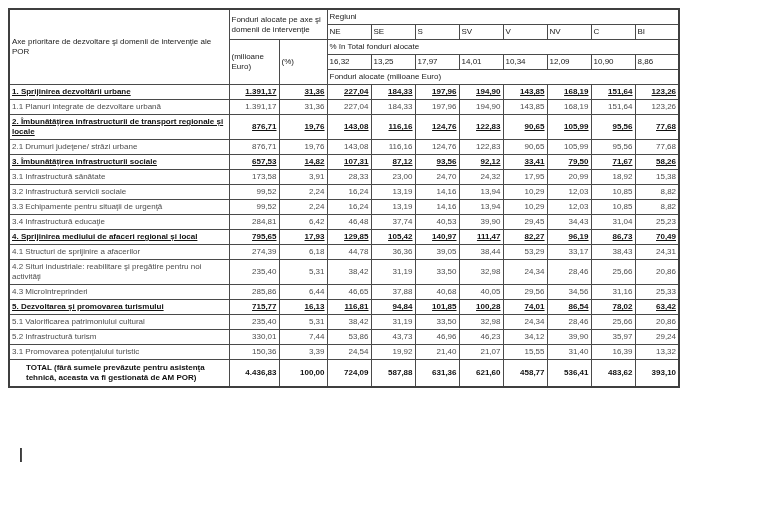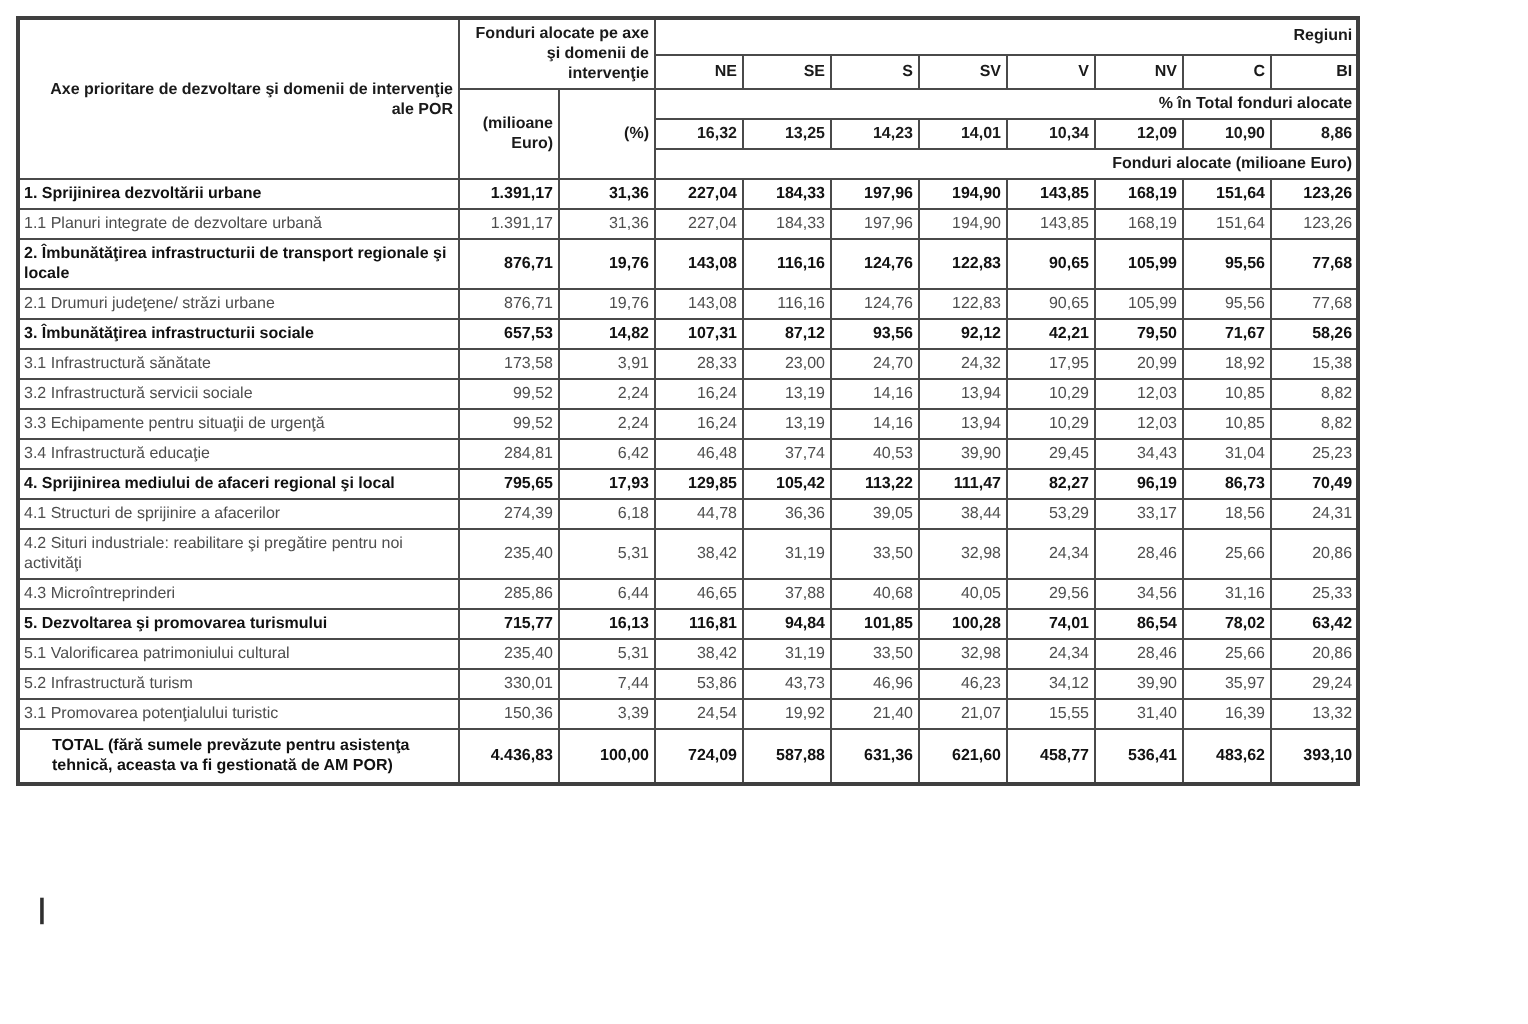--- a/index.html
+++ b/index.html
@@ -24,29 +24,29 @@
   }
   table.por th, table.por td {
     border: 1px solid #4a4a4a;
     font-size: 8px;
     line-height: 1.25;
     padding: 2px 2px;
     color: #1a1a1a;
     overflow: hidden;
     vertical-align: middle;
   }
-  table.por th { font-weight: bold; text-align: right; }
+  table.por th { font-weight: normal; text-align: left; }
   col.c-label { width: 220px; }
   col.c-mil   { width: 50px; }
   col.c-pct   { width: 48px; }
   col.c-reg   { width: 44px; }
   .axis-head { font-size: 8.5px; }
   .num-cell { text-align: right; padding-right: 4px; }
   .label-cell { text-align: left; padding-left: 3px; }
-  tr.row-axis td { font-weight: bold; color: #111; }
+  tr.row-axis td { font-weight: bold; color: #111; text-decoration: underline; }
   tr.row-sub td { font-weight: normal; color: #4d4d4d; }
   tr.row-total td { font-weight: bold; color: #111; }
   tr.row-total td.label-cell { padding: 3px 16px; }
   .cursor-mark {
     position: absolute;
     left: 19px; top: 446px;
     font-size: 14px;
     font-weight: bold;
     color: #2f2f2f;
   }
@@ -87,21 +87,21 @@
         <th>BI</th>
       </tr>
       <tr>
         <th rowspan="3">(milioane Euro)</th>
         <th rowspan="3">(%)</th>
         <th colspan="8">% în Total fonduri alocate</th>
       </tr>
       <tr>
         <th>16,32</th>
         <th>13,25</th>
-        <th>14,23</th>
+        <th>17,97</th>
         <th>14,01</th>
         <th>10,34</th>
         <th>12,09</th>
         <th>10,90</th>
         <th>8,86</th>
       </tr>
       <tr>
         <th colspan="8">Fonduri alocate (milioane Euro)</th>
       </tr>
     </thead>
@@ -159,21 +159,21 @@
           <td class="num-cell">77,68</td>
         </tr>
         <tr class="row-axis">
           <td class="label-cell">3. Îmbunătăţirea infrastructurii sociale</td>
           <td class="num-cell">657,53</td>
           <td class="num-cell">14,82</td>
           <td class="num-cell">107,31</td>
           <td class="num-cell">87,12</td>
           <td class="num-cell">93,56</td>
           <td class="num-cell">92,12</td>
-          <td class="num-cell">42,21</td>
+          <td class="num-cell">33,41</td>
           <td class="num-cell">79,50</td>
           <td class="num-cell">71,67</td>
           <td class="num-cell">58,26</td>
         </tr>
         <tr class="row-sub">
           <td class="label-cell">3.1 Infrastructură sănătate</td>
           <td class="num-cell">173,58</td>
           <td class="num-cell">3,91</td>
           <td class="num-cell">28,33</td>
           <td class="num-cell">23,00</td>
@@ -222,38 +222,38 @@
           <td class="num-cell">34,43</td>
           <td class="num-cell">31,04</td>
           <td class="num-cell">25,23</td>
         </tr>
         <tr class="row-axis">
           <td class="label-cell">4. Sprijinirea mediului de afaceri regional şi local</td>
           <td class="num-cell">795,65</td>
           <td class="num-cell">17,93</td>
           <td class="num-cell">129,85</td>
           <td class="num-cell">105,42</td>
-          <td class="num-cell">113,22</td>
+          <td class="num-cell">140,97</td>
           <td class="num-cell">111,47</td>
           <td class="num-cell">82,27</td>
           <td class="num-cell">96,19</td>
           <td class="num-cell">86,73</td>
           <td class="num-cell">70,49</td>
         </tr>
         <tr class="row-sub">
           <td class="label-cell">4.1 Structuri de sprijinire a afacerilor</td>
           <td class="num-cell">274,39</td>
           <td class="num-cell">6,18</td>
           <td class="num-cell">44,78</td>
           <td class="num-cell">36,36</td>
           <td class="num-cell">39,05</td>
           <td class="num-cell">38,44</td>
           <td class="num-cell">53,29</td>
           <td class="num-cell">33,17</td>
-          <td class="num-cell">18,56</td>
+          <td class="num-cell">38,43</td>
           <td class="num-cell">24,31</td>
         </tr>
         <tr class="row-sub">
           <td class="label-cell">4.2 Situri industriale: reabilitare şi pregătire pentru noi activităţi</td>
           <td class="num-cell">235,40</td>
           <td class="num-cell">5,31</td>
           <td class="num-cell">38,42</td>
           <td class="num-cell">31,19</td>
           <td class="num-cell">33,50</td>
           <td class="num-cell">32,98</td>

